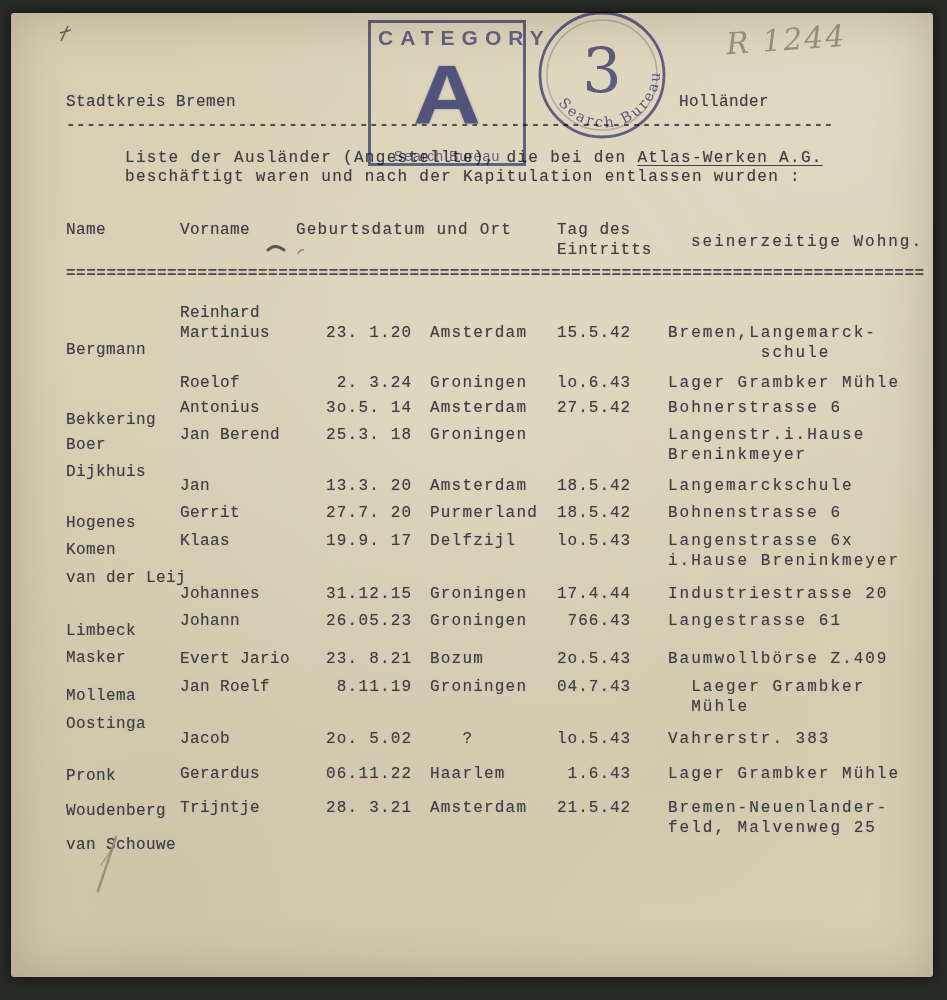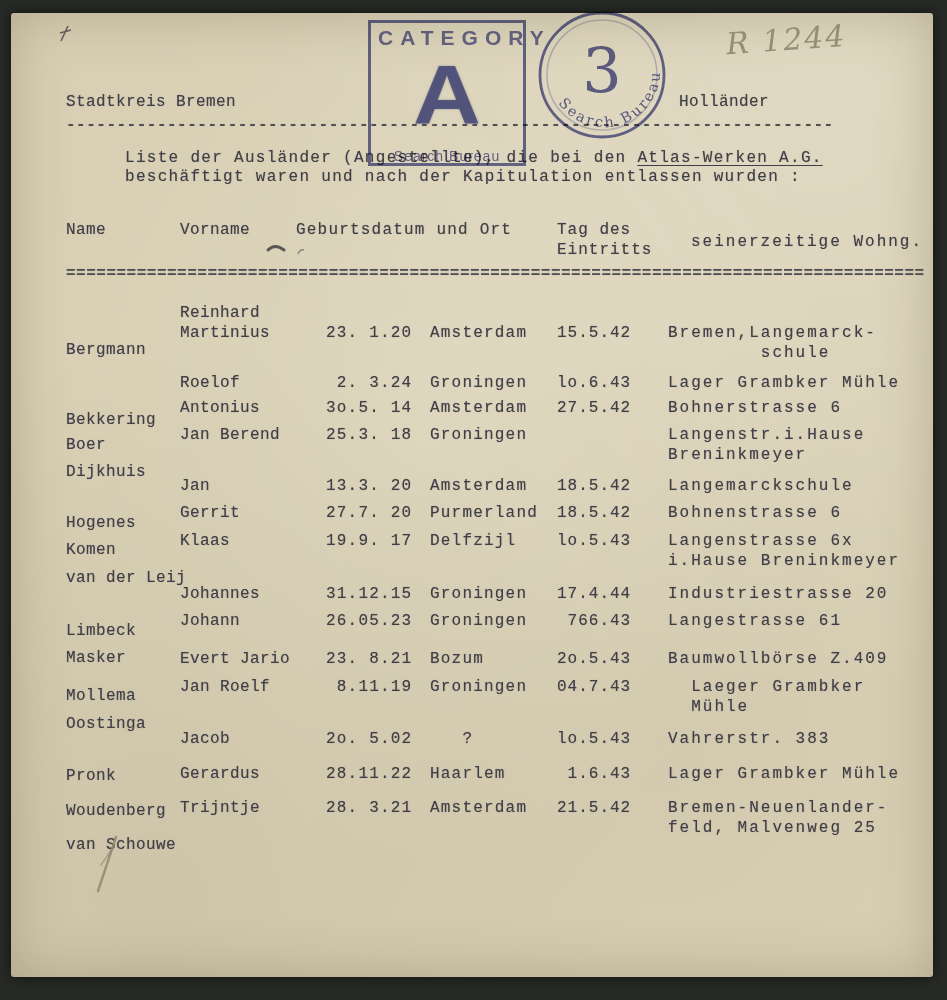--- a/index.html
+++ b/index.html
@@ -215,21 +215,21 @@
       <div class="cell c-name">Pronk</div>
       <div class="cell c-vorname">Jacob</div>
       <div class="cell c-birth">2o. 5.02</div>
       <div class="cell c-ort">   ?</div>
       <div class="cell c-entry">lo.5.43</div>
       <div class="cell c-address">Vahrerstr. 383</div>
     </div>
     <div class="trow" style="top: 764px;">
       <div class="cell c-name">Woudenberg</div>
       <div class="cell c-vorname">Gerardus</div>
-      <div class="cell c-birth">28.11.22</div>
+      <div class="cell c-birth">06.11.22</div>
       <div class="cell c-ort">Haarlem</div>
       <div class="cell c-entry"> 1.6.43</div>
       <div class="cell c-address">Lager Grambker Mühle</div>
     </div>
     <div class="trow" style="top: 798px;">
       <div class="cell c-name">van Schouwe</div>
       <div class="cell c-vorname">Trijntje</div>
       <div class="cell c-birth">28. 3.21</div>
       <div class="cell c-ort">Amsterdam</div>
       <div class="cell c-entry">21.5.42</div>

